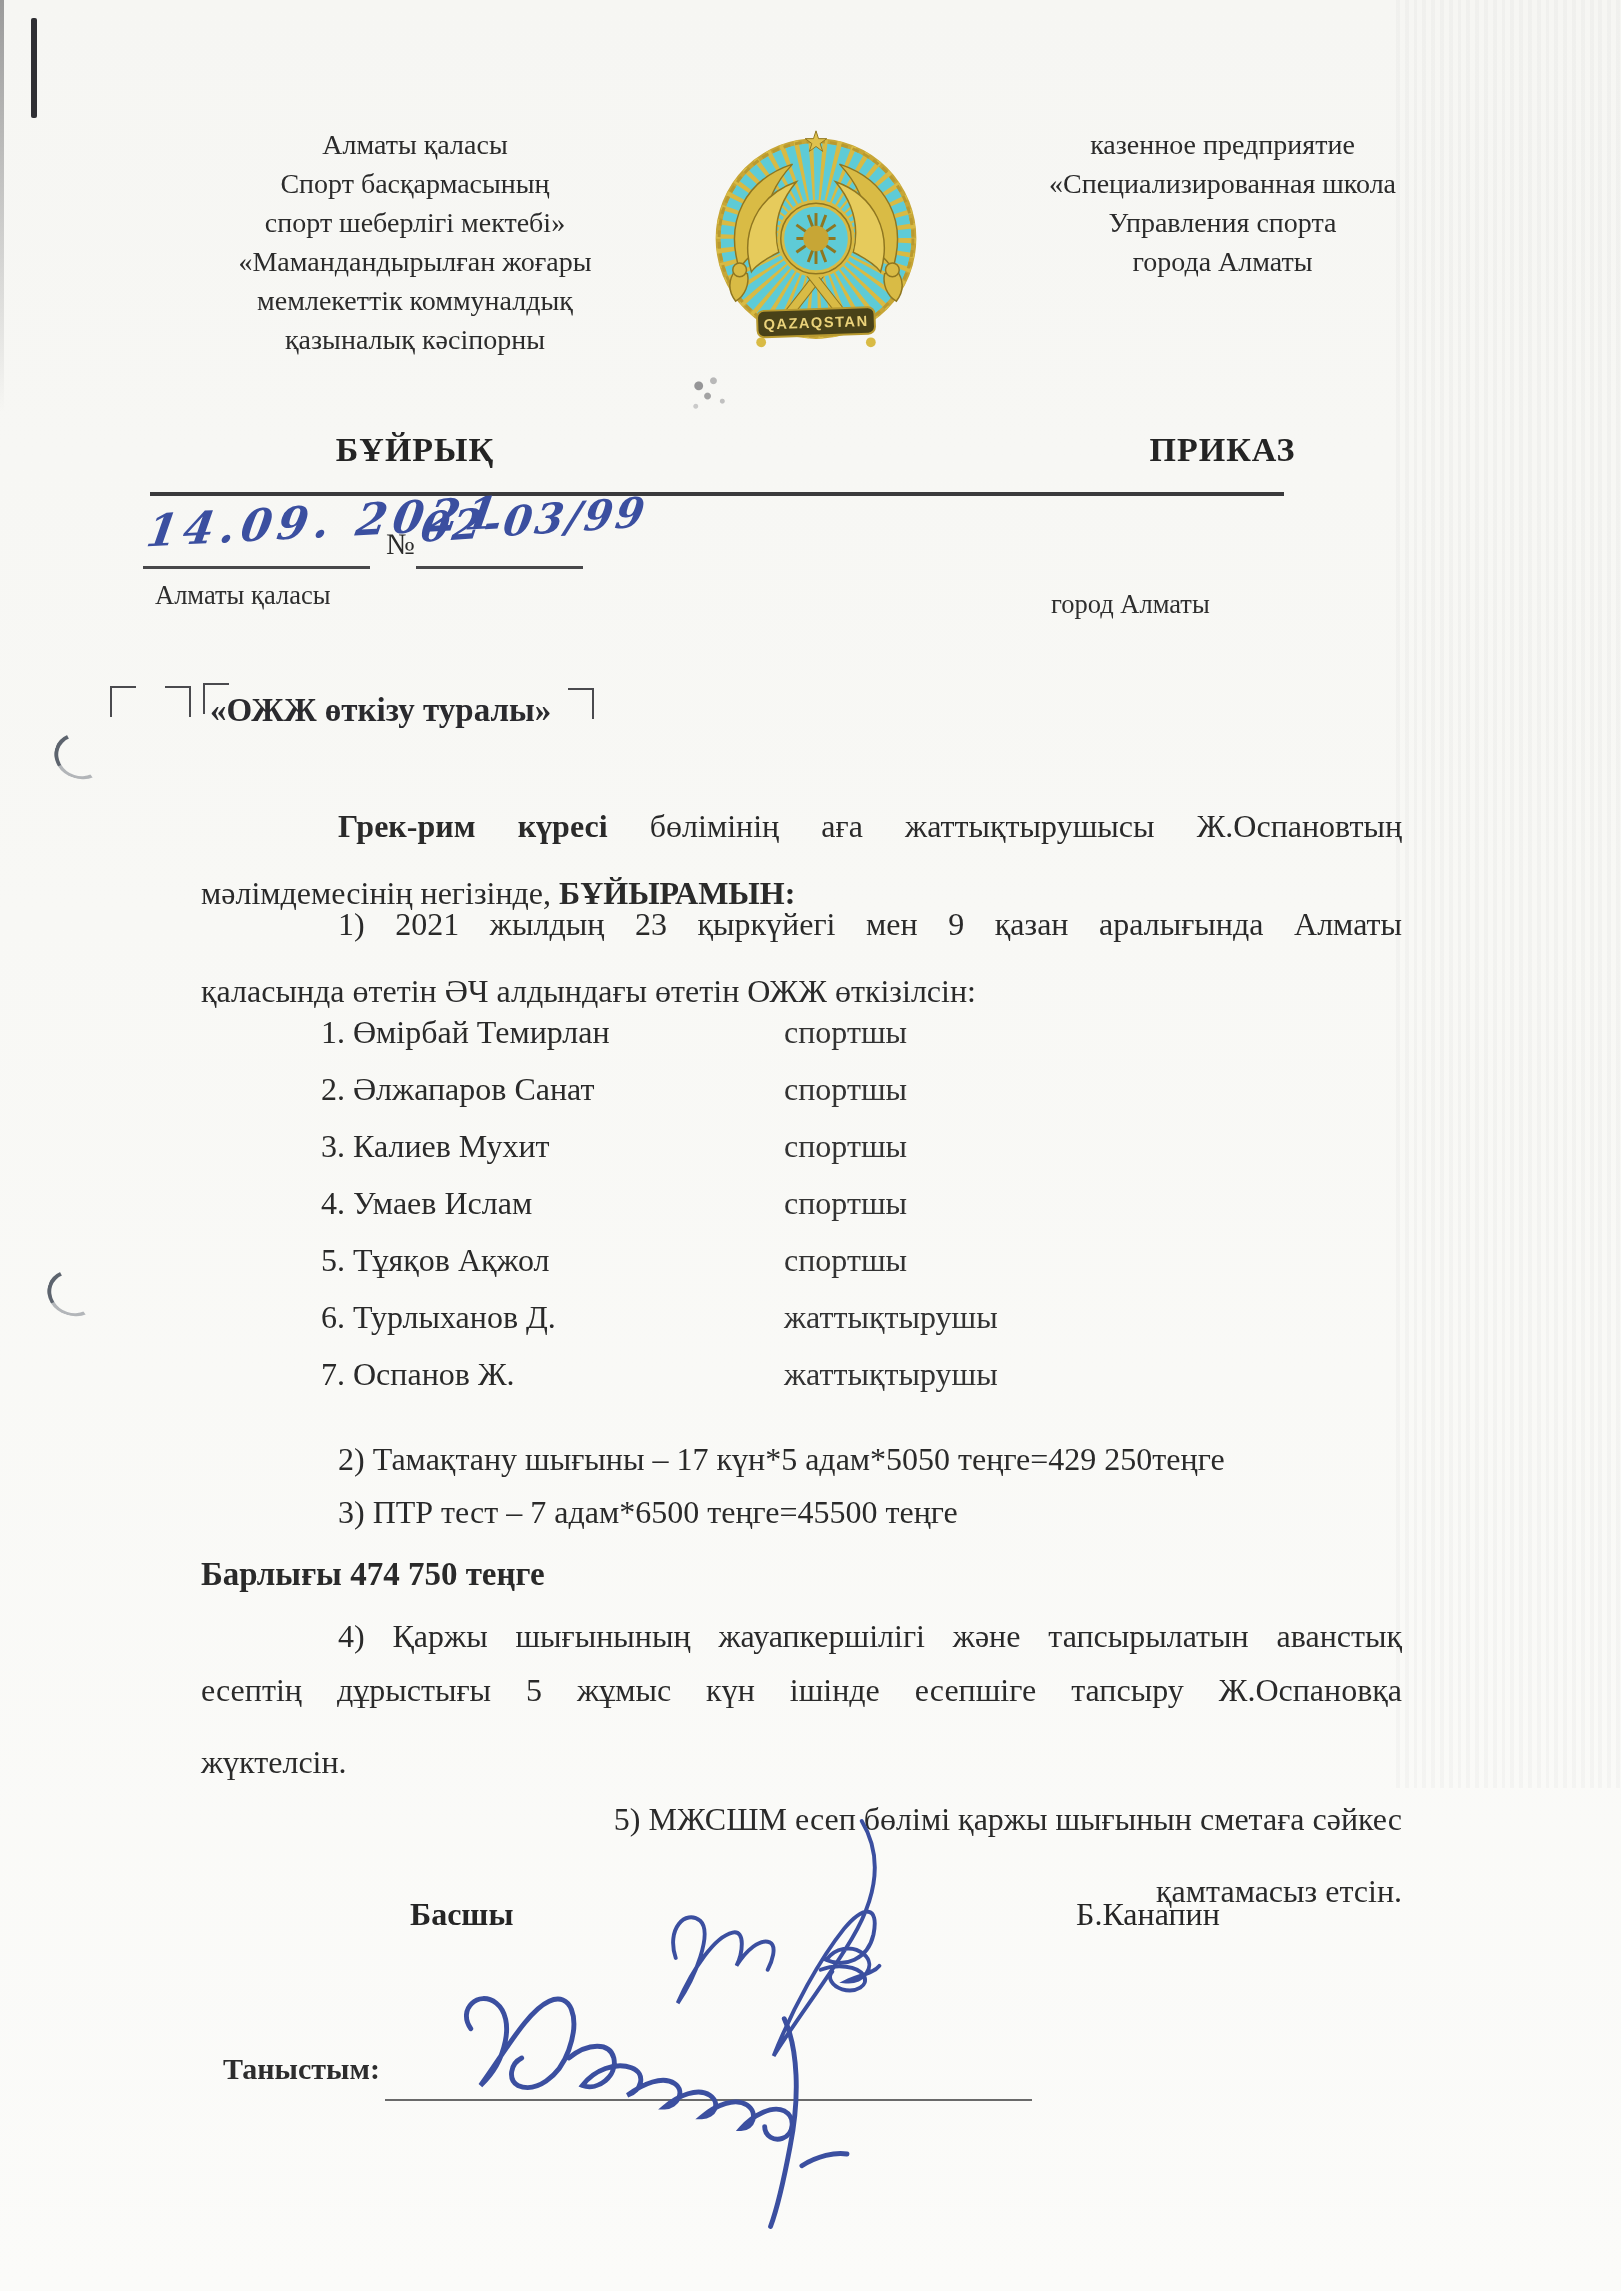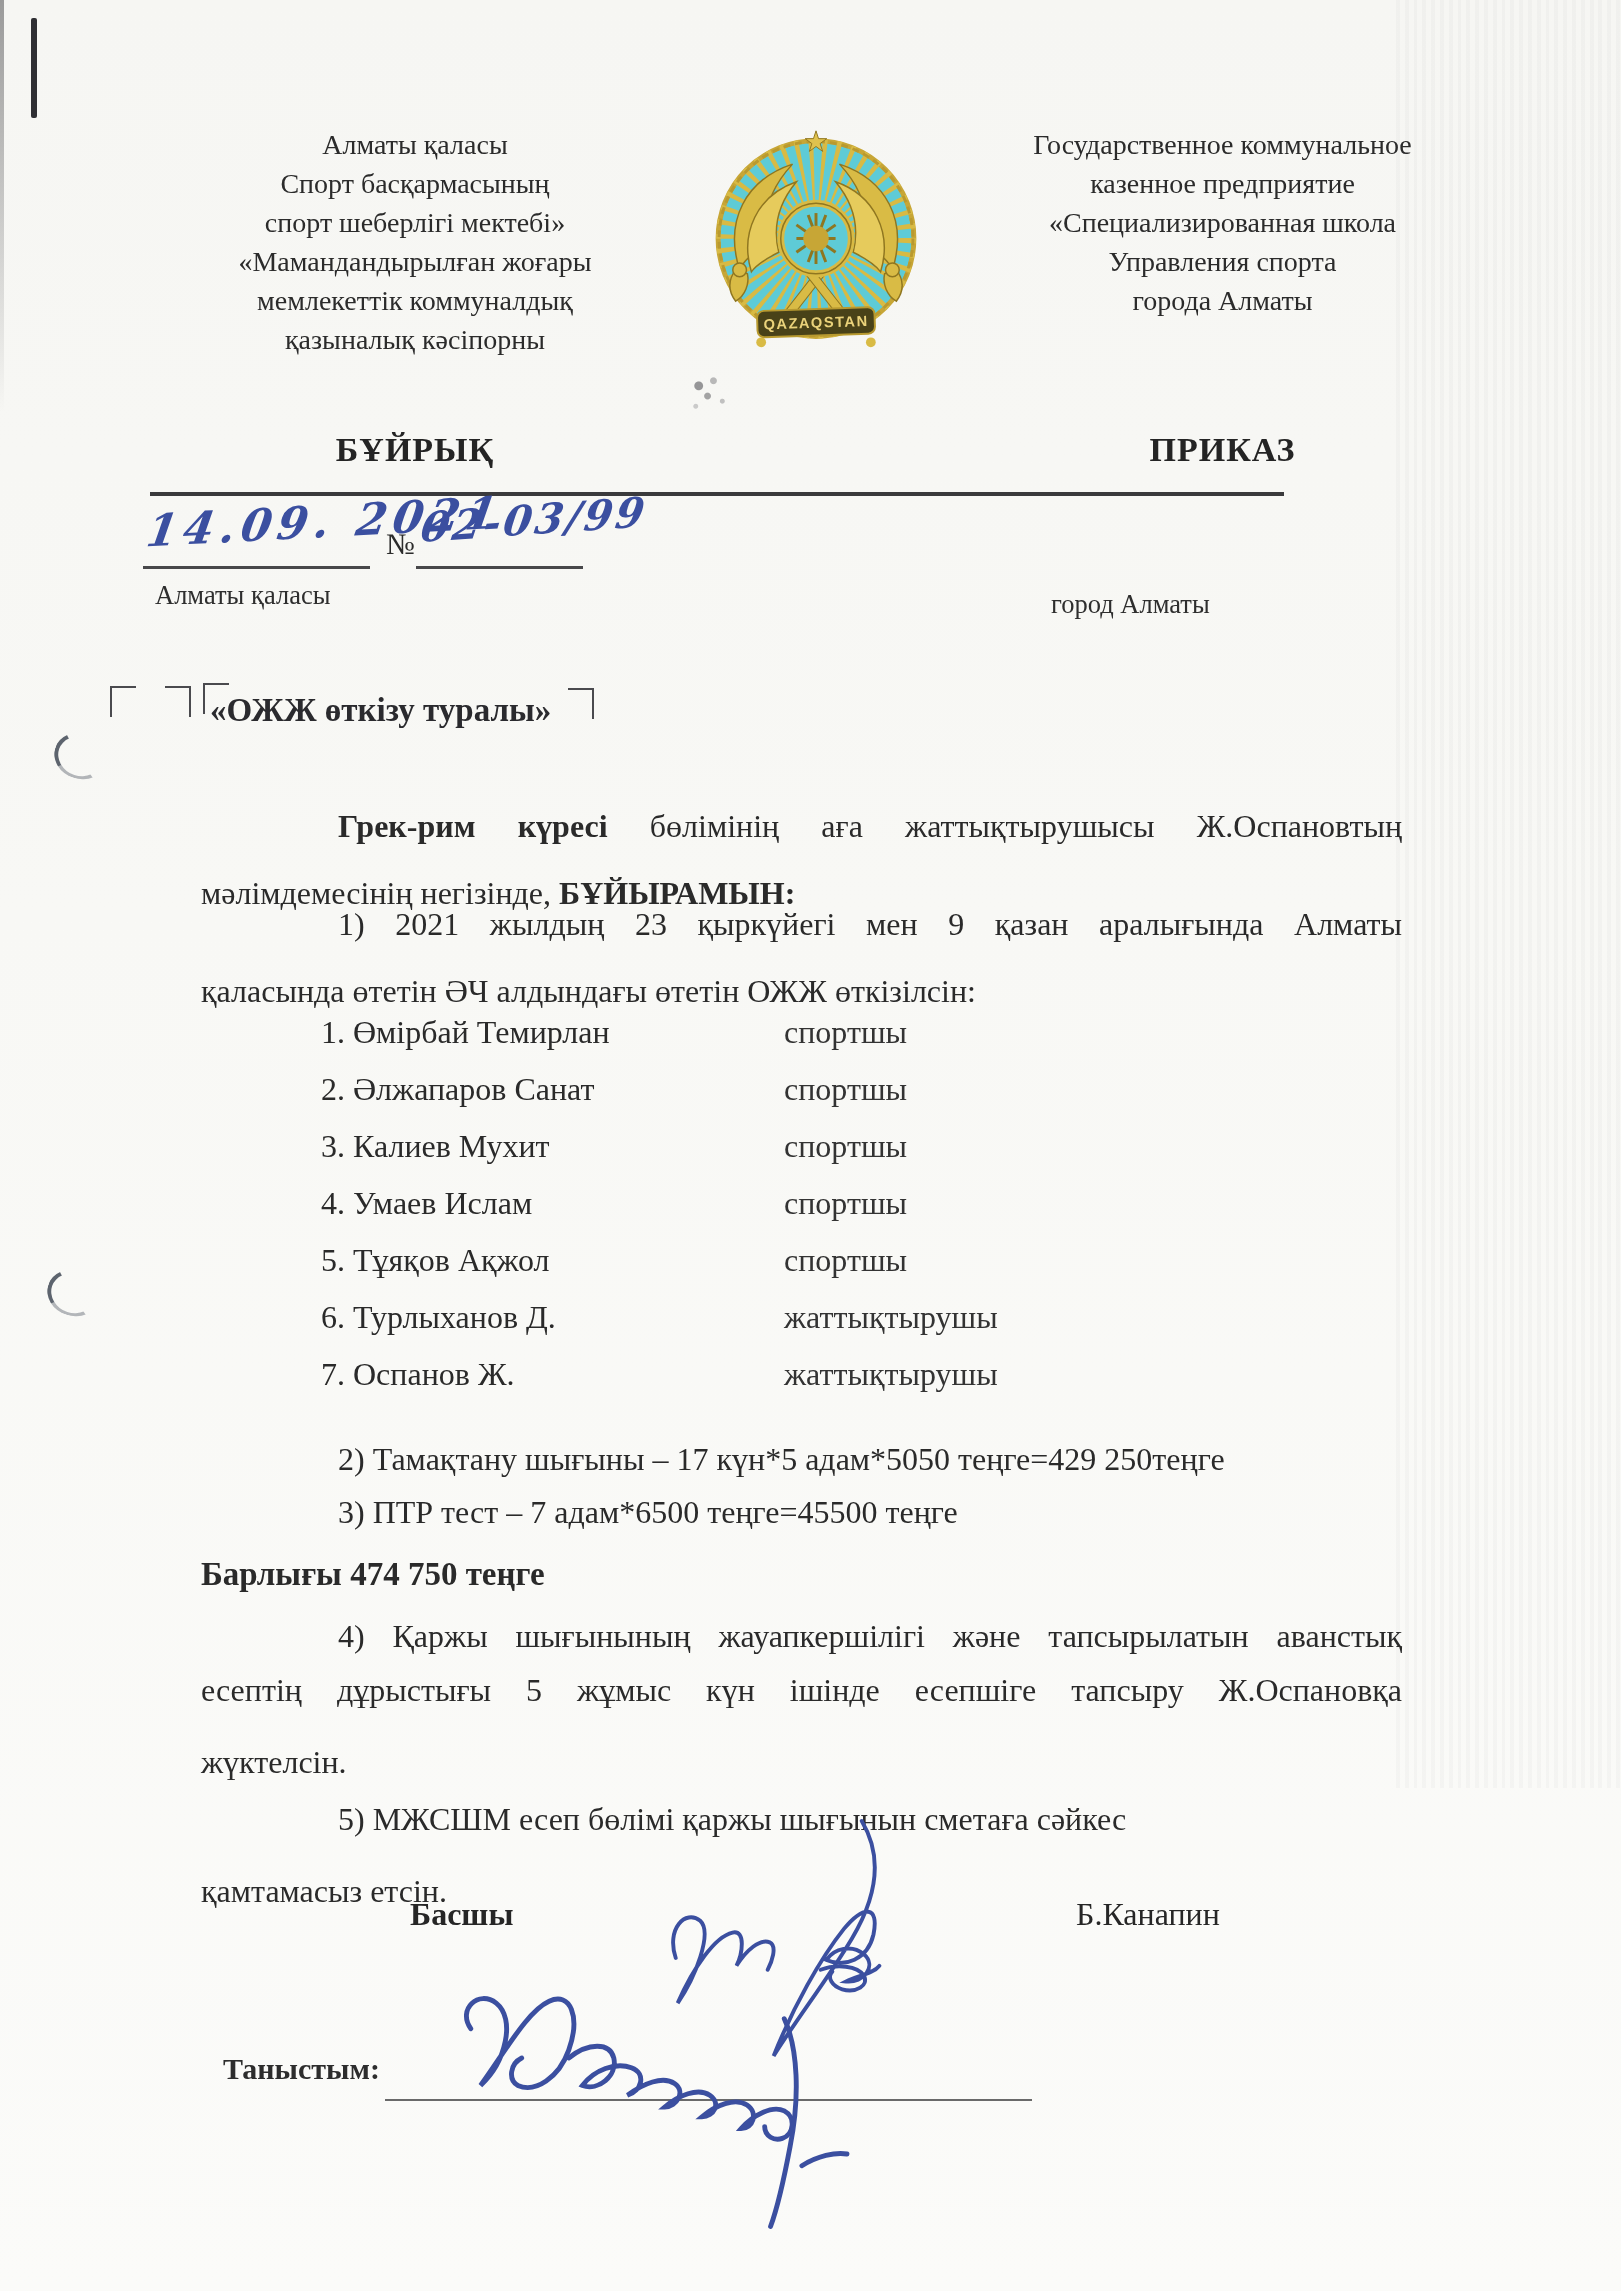--- a/index.html
+++ b/index.html
@@ -72,21 +72,21 @@
   .prow{position:relative;height:57px;line-height:57px;}
   .pname{position:absolute;left:120px;white-space:nowrap;}
   .prole{position:absolute;left:583px;white-space:nowrap;color:#333;}
 
   .c2{top:1417px;}
   .c3{top:1470px;}
   .total{top:1556px;font-size:33px;font-weight:bold;}
   .p4{top:1609px;}
   .p4 .ln{line-height:54px;}
   .p5{top:1774px;}
-  .p5 .ln{line-height:54px;}
+  .p5 .ln{line-height:54px;text-align:right;}
 
   .signer-title{position:absolute;left:410px;top:1896px;font-size:32px;font-weight:bold;}
   .signer-name{position:absolute;left:1076px;top:1896px;font-size:32px;font-weight:normal;}
   .ack-label{position:absolute;left:223px;top:2052px;font-size:30px;color:#2d2d2d;font-weight:bold;}
   .ack-underline{position:absolute;left:385px;top:2099px;width:647px;height:2px;background:#6a6a6a;}
   .sig{position:absolute;}
   .sig1{left:617px;top:1811px;width:372px;height:294px;}
   .sig2{left:363px;top:1960px;width:627px;height:294px;}
 </style>
 </head>
@@ -102,21 +102,20 @@
 
   <div class="org org-left">
     <div>Алматы қаласы</div>
     <div>Спорт басқармасының</div>
     <div>спорт шеберлігі мектебі»</div>
     <div>«Мамандандырылған жоғары</div>
     <div>мемлекеттік коммуналдық</div>
     <div>қазыналық кәсіпорны</div>
   </div>
   <div class="org org-right">
-    <div>Государственное коммунальное</div>
     <div>казенное предприятие</div>
     <div>«Специализированная школа</div>
     <div>Управления спорта</div>
     <div>города Алматы</div>
   </div>
 
   <svg class="emblem" viewBox="0 0 224 240">
     <circle cx="112" cy="118" r="100" fill="#5ecbd6" stroke="#c7a636" stroke-width="5"></circle>
     <circle cx="112" cy="118" r="63" fill="none" stroke="#d8ba44" stroke-width="78" stroke-dasharray="3.2 6.2"></circle>
     <circle cx="112" cy="118" r="99" fill="none" stroke="#b9992f" stroke-width="3" stroke-dasharray="7 5"></circle>

